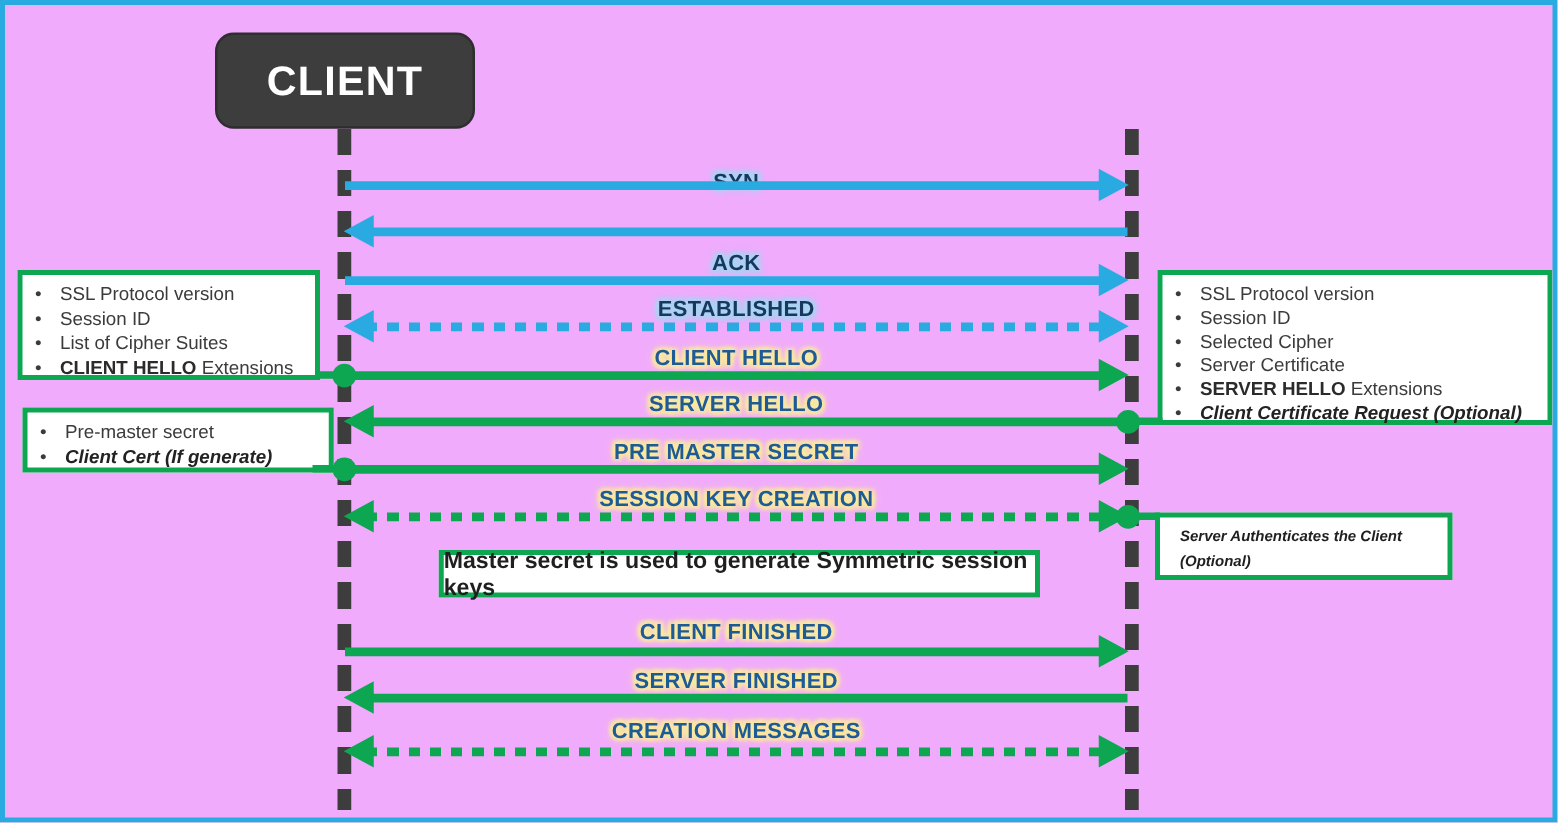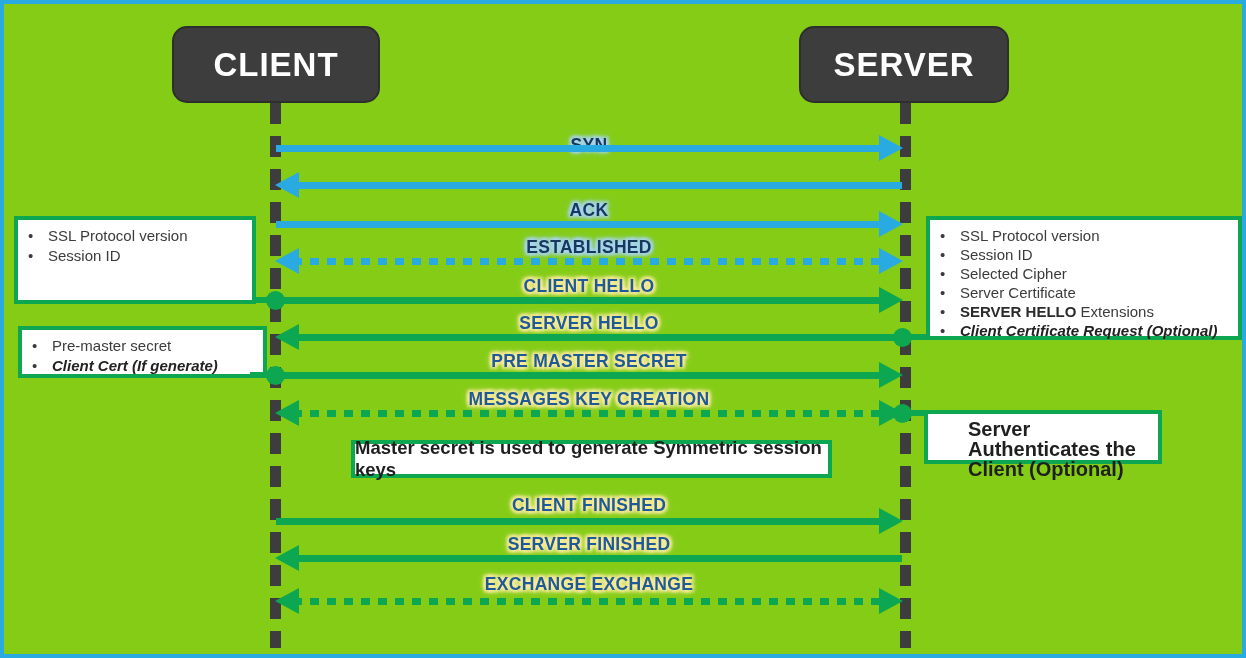--- a/index.html
+++ b/index.html
@@ -1,17 +1,17 @@
 <!DOCTYPE html>
 <html><head>
 <meta charset="utf-8">
 <style>
   html,body{margin:0;padding:0;background:#e8e8e8;font-family:"Liberation Sans", sans-serif;}
   .canvas{position:relative;width:1246px;height:658px;box-sizing:border-box;
-    background:#84cc16;border:4px solid #29abe2;overflow:hidden;padding-left:19px;}
+    background:#f0abfc;border:4px solid #29abe2;overflow:hidden;padding-left:19px;}
 
   
   .actor{position:absolute;top:22px;height:77px;background:#3d3d3d;border:2px solid #2e2e2e;
     border-radius:15px;color:#ffffff;font-weight:bold;font-size:33px;letter-spacing:1px;
     display:flex;align-items:center;justify-content:center;box-sizing:border-box;}
   .actor.client{left:168px;width:208px;}
   .actor.server{left:795px;width:210px;}
 
   
   .lifeline{position:absolute;top:99px;height:545px;width:11px;
@@ -45,35 +45,32 @@
 
   
   .note{position:absolute;box-sizing:border-box;border:4px solid #0ca750;background:#ffffff;}
   .conn{position:absolute;height:6px;background:#0ca750;}
   .bullets{list-style:none;margin:4px 0 0 0;padding:2px 6px 2px 0;}
   .bullets li{position:relative;padding-left:30px;font-size:15px;color:#3b3b3b;line-height:19.5px;white-space:nowrap;}
   .note.tall .bullets li{line-height:19px;}
   .bullets li::before{content:"\2022";position:absolute;left:10px;color:#3b3b3b;}
   .bullets strong{font-weight:bold;color:#2b2b2b;}
   .bullets li.bi span{font-weight:bold;font-style:italic;color:#222;text-align:center;}
-  .note-text{font-weight:bold;font-size:20px;color:#1f1f1f;
-    padding:5px 8px 4px 16px;line-height:20px;margin-left:24px;}
+  .note-text{font-weight:bold;font-style:italic;font-size:12px;color:#1f1f1f;
+    padding:5px 8px 4px 16px;line-height:20px;}
   .master-note{display:flex;align-items:center;justify-content:center;
     font-weight:bold;font-size:18.5px;color:#1f1f1f;}
 </style>
 </head>
 <body>
 
 <div class="canvas">
 
   <div class="actor client">
     <span>CLIENT</span>
-  </div>
-  <div class="actor server">
-    <span>SERVER</span>
   </div>
 
   <div class="lifeline client-line"></div>
   <div class="lifeline server-line"></div>
 
   <div class="msg-label lbl-blue" style="top:129px">SYN</div>
   <div class="arrow a-blue solid tip-r" style="top:131px">
     <span class="line"></span>
     <i class="head r"></i>
   </div>
@@ -110,21 +107,21 @@
     <i class="dot r"></i>
   </div>
 
   <div class="msg-label lbl-green" style="top:345px">PRE MASTER SECRET</div>
   <div class="arrow a-green solid tip-r" style="top:358px">
     <i class="dot l"></i>
     <span class="line"></span>
     <i class="head r"></i>
   </div>
 
-  <div class="msg-label lbl-green" style="top:383px">MESSAGES KEY CREATION</div>
+  <div class="msg-label lbl-green" style="top:383px">SESSION KEY CREATION</div>
   <div class="arrow a-green dotted tip-l tip-r" style="top:396px">
     <i class="head l"></i>
     <span class="line"></span>
     <i class="head r"></i>
     <i class="dot r"></i>
   </div>
 
   <div class="note master-note" style="left:347px;top:436px;width:481px;height:38px">
     <span>Master secret is used to generate Symmetric session keys</span>
   </div>
@@ -134,31 +131,33 @@
     <span class="line"></span>
     <i class="head r"></i>
   </div>
 
   <div class="msg-label lbl-green" style="top:528px">SERVER FINISHED</div>
   <div class="arrow a-green solid tip-l" style="top:541px">
     <i class="head l"></i>
     <span class="line"></span>
   </div>
 
-  <div class="msg-label lbl-green" style="top:568px">EXCHANGE EXCHANGE</div>
+  <div class="msg-label lbl-green" style="top:568px">CREATION MESSAGES</div>
   <div class="arrow a-green dotted tip-l tip-r" style="top:584px">
     <i class="head l"></i>
     <span class="line"></span>
     <i class="head r"></i>
   </div>
 
   <div class="note" style="left:10px;top:212px;width:242px;height:88px">
     <ul class="bullets">
       <li><strong></strong><span>SSL Protocol version</span></li>
       <li><strong></strong><span>Session ID</span></li>
+      <li><strong></strong><span>List of Cipher Suites</span></li>
+      <li><strong>CLIENT HELLO</strong><span> Extensions</span></li>
     </ul>
   </div>
   <div class="conn" style="left:248px;top:293px;width:26px"></div>
 
   <div class="note" style="left:14px;top:322px;width:249px;height:52px">
     <ul class="bullets">
       <li><strong></strong><span>Pre-master secret</span></li>
       <li class="bi"><span>Client Cert (If generate)</span></li>
     </ul>
   </div>

